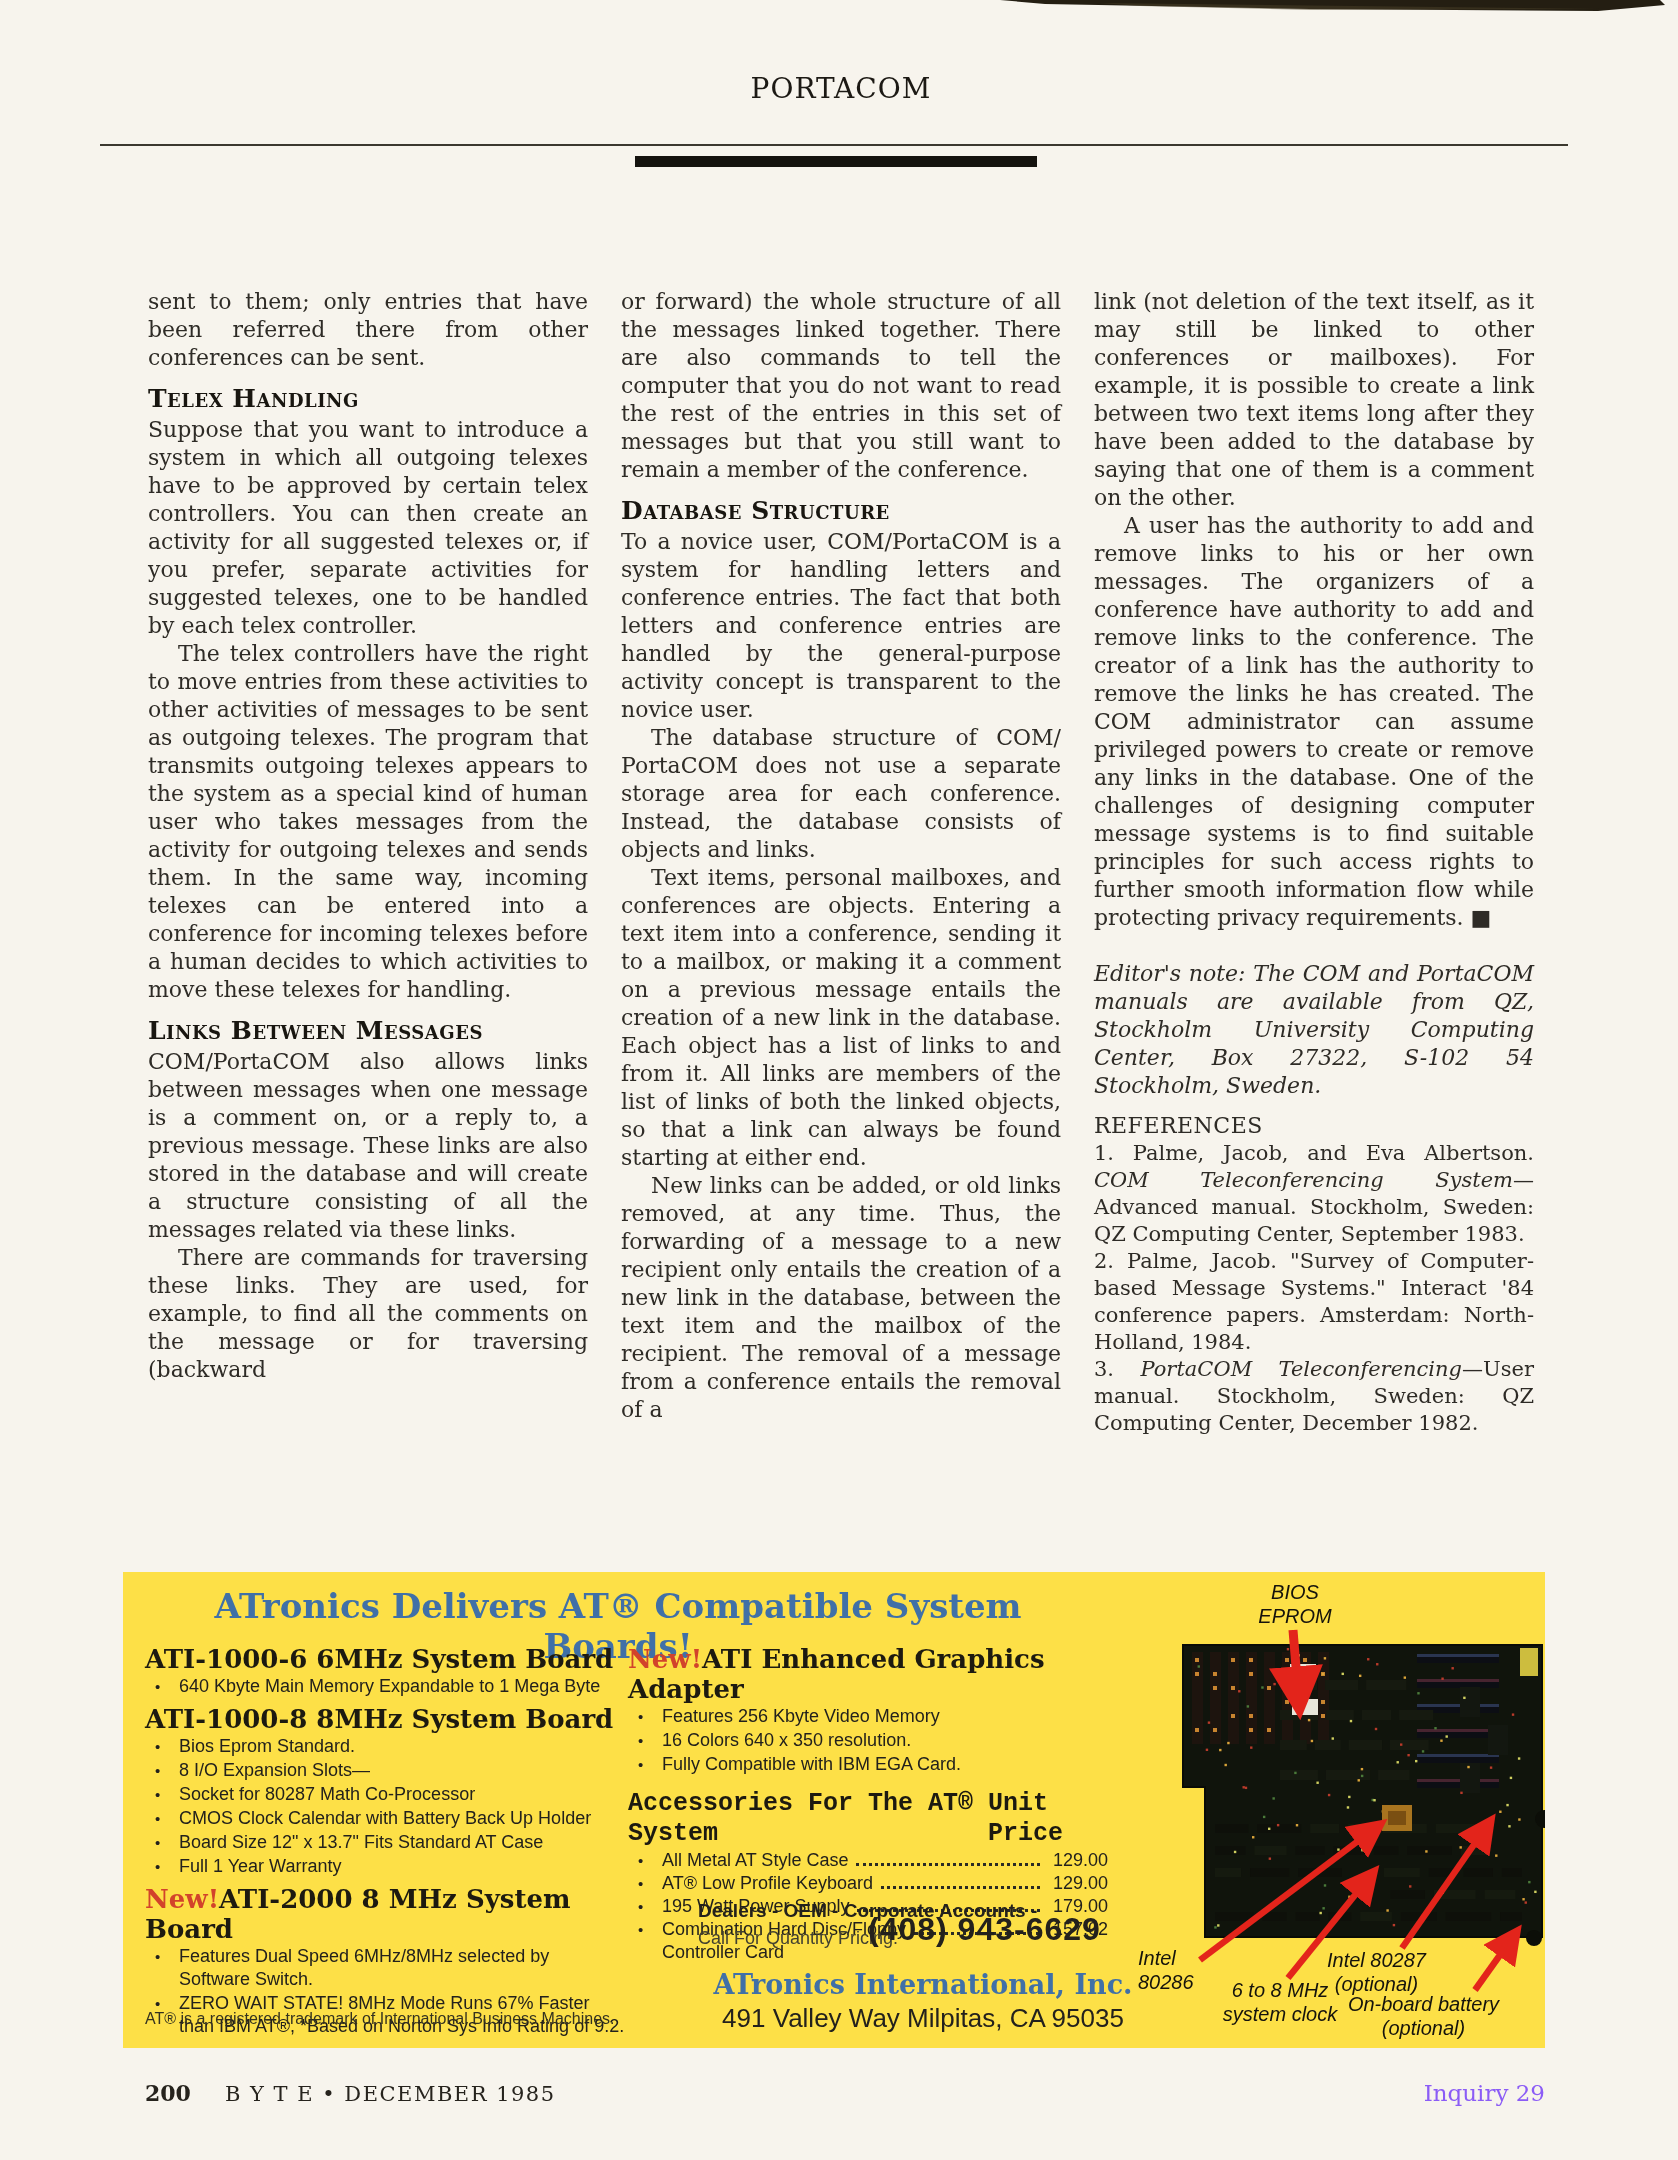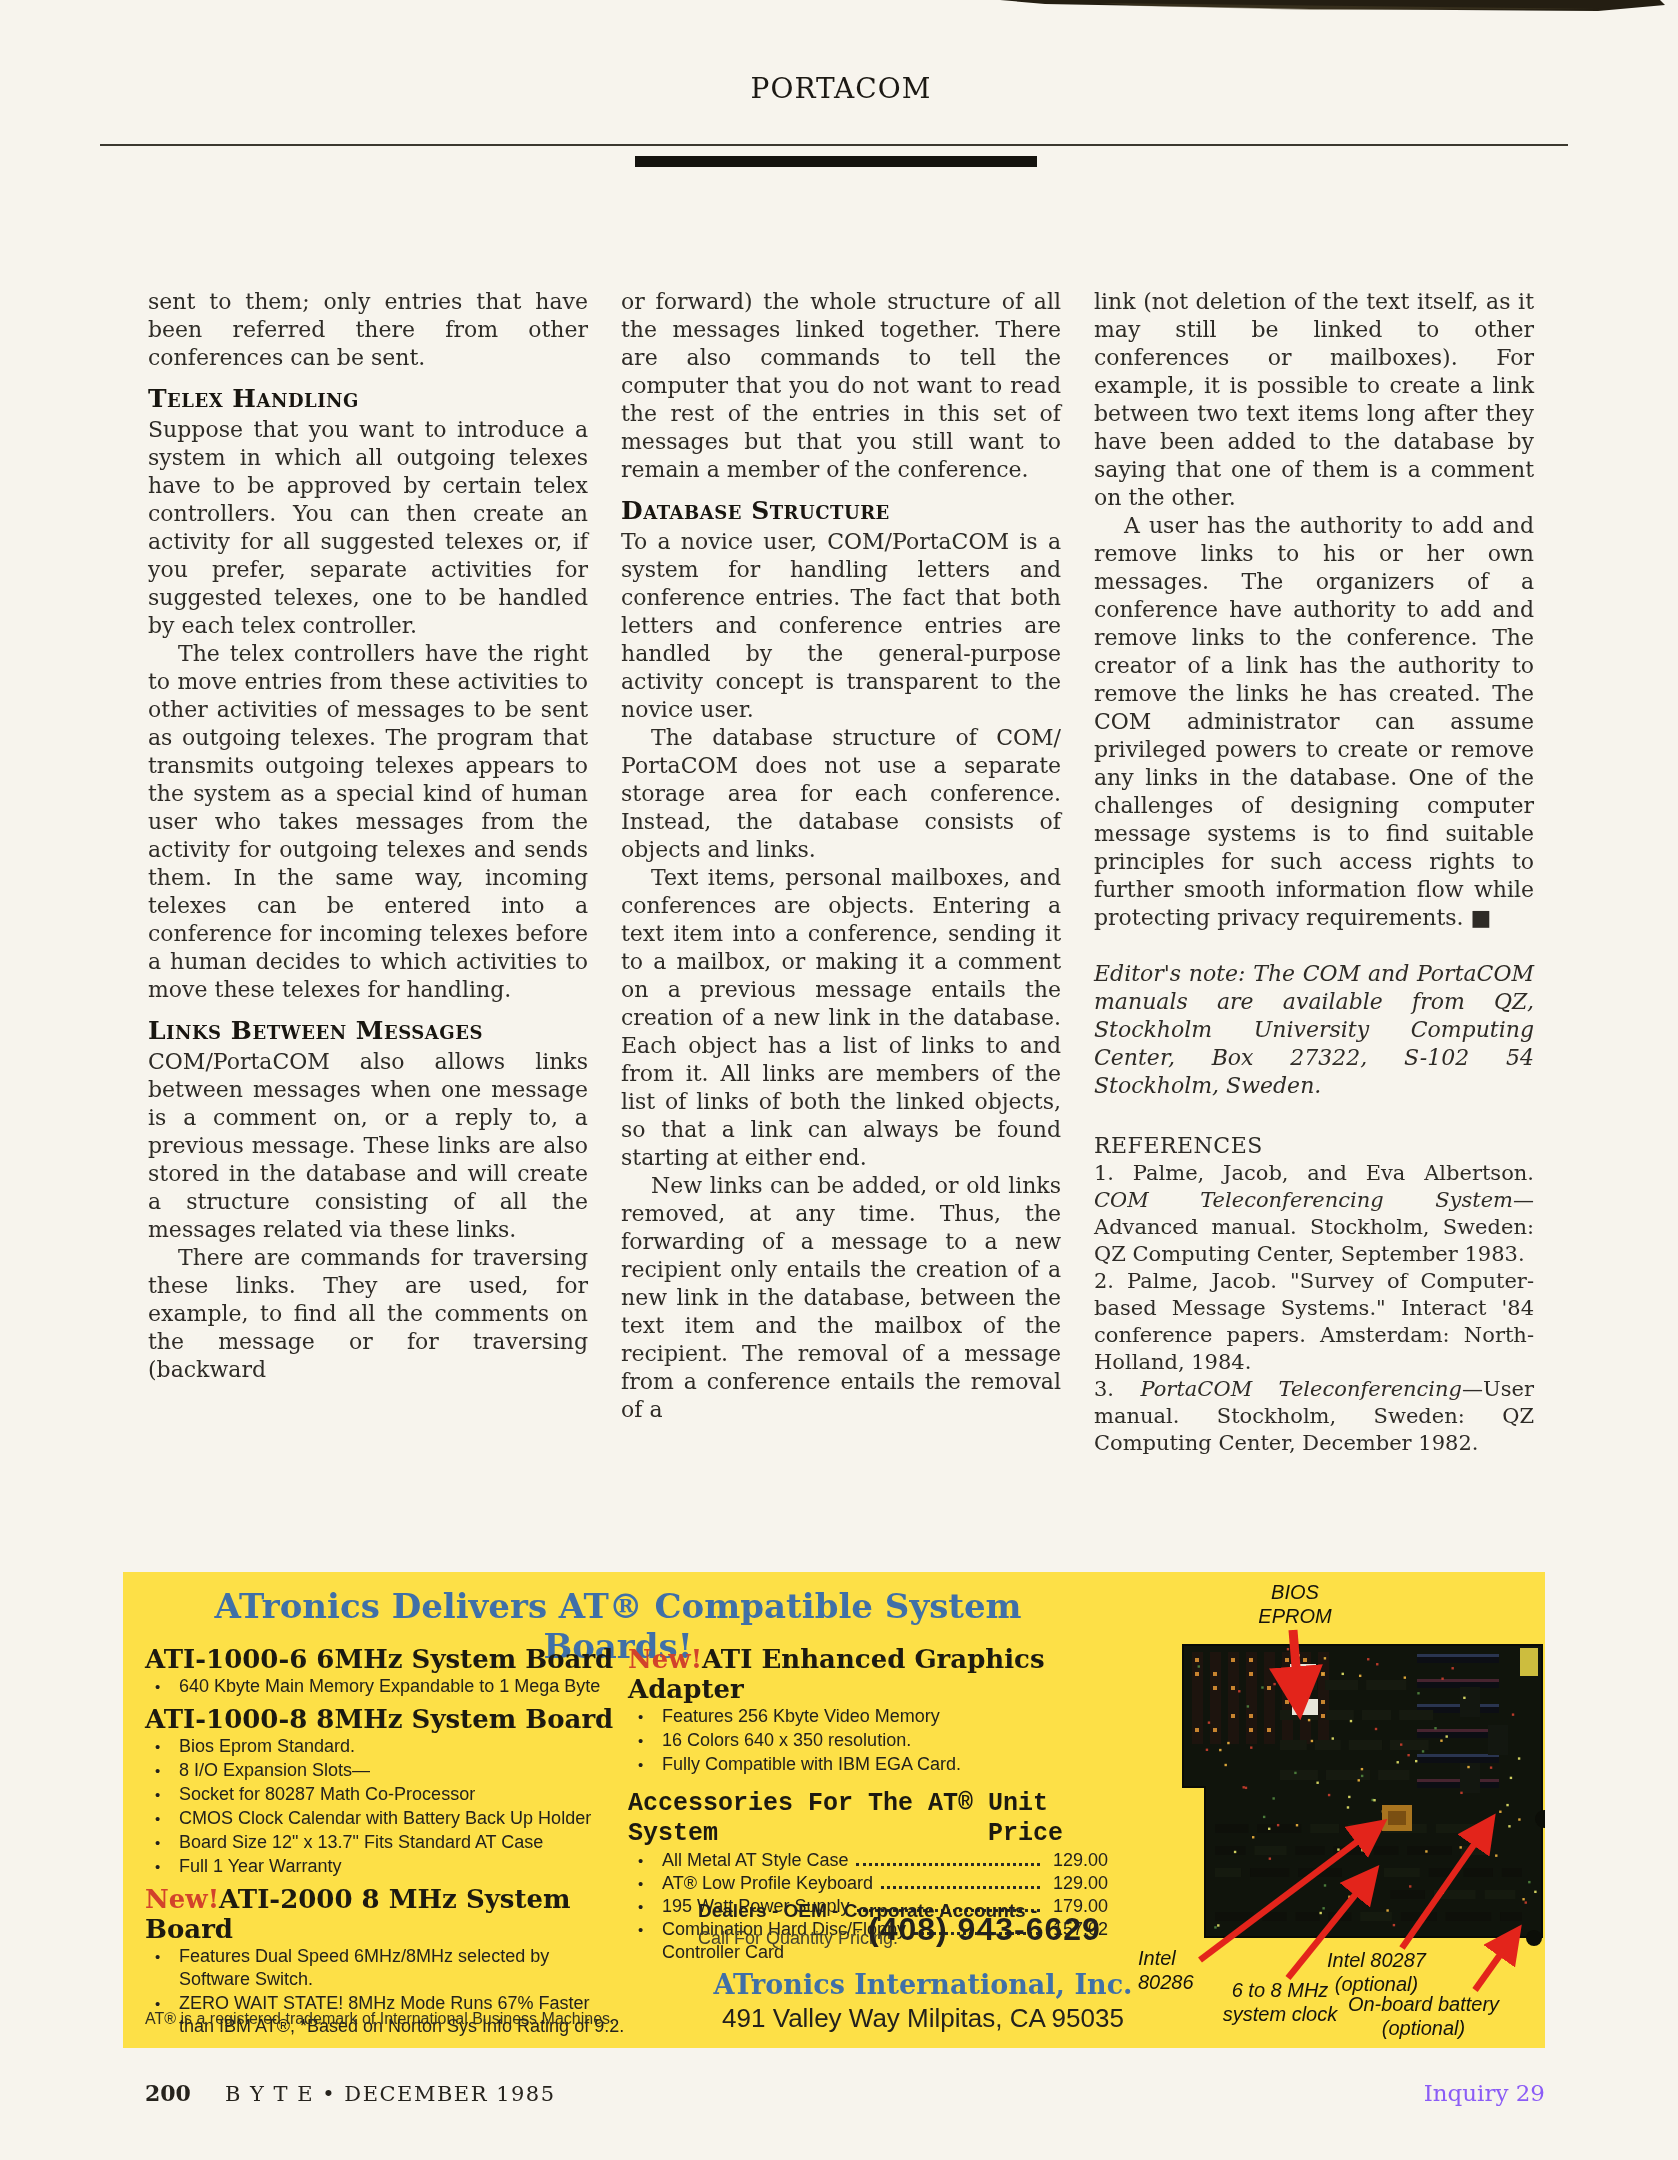--- a/index.html
+++ b/index.html
@@ -15,21 +15,21 @@
 
   
   .col{position:absolute;top:288px;width:440px;font-size:22px;line-height:28px;
        text-align:justify;color:#2e2b26;}
   .col-0{left:148px;} .col-1{left:621px;} .col-2{left:1094px;}
   .col p{margin:0;}
   .para.ind{text-indent:30px;}
   .sec-h{font-weight:bold;font-variant:small-caps;font-size:25px;line-height:30px;
          margin:12px 0 2px 0;letter-spacing:.5px;color:#191610;}
   .note{font-style:italic;margin-top:28px !important;}
-  .refhead{margin-top:32px;font-size:22px;letter-spacing:.5px;}
+  .refhead{margin-top:12px;font-size:22px;letter-spacing:.5px;}
   .ref{font-size:21px;line-height:27px;}
   .ref .it{font-style:italic;}
 
   
   .ad-box{position:absolute;left:123px;top:1572px;width:1422px;height:476px;background:#fde047;
           font-family:"Liberation Sans",sans-serif;color:#23211c;}
   .ad-headline{position:absolute;left:60px;top:14px;width:870px;text-align:center;
                font-family:"DejaVu Serif",serif;font-weight:bold;font-size:34px;color:#4070a7;}
   .ad-left{position:absolute;left:22px;top:66px;width:480px;}
   .ad-mid{position:absolute;left:505px;top:66px;width:480px;}

